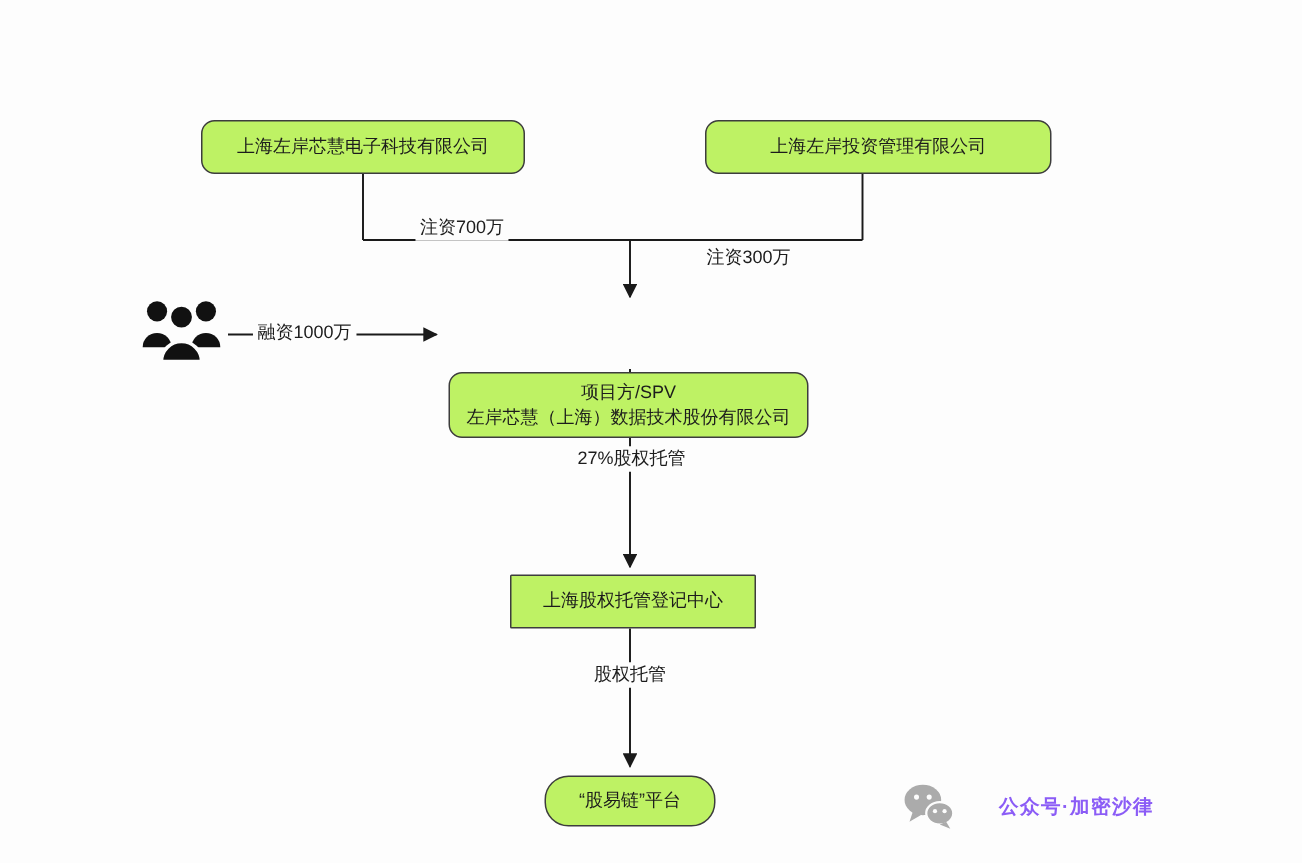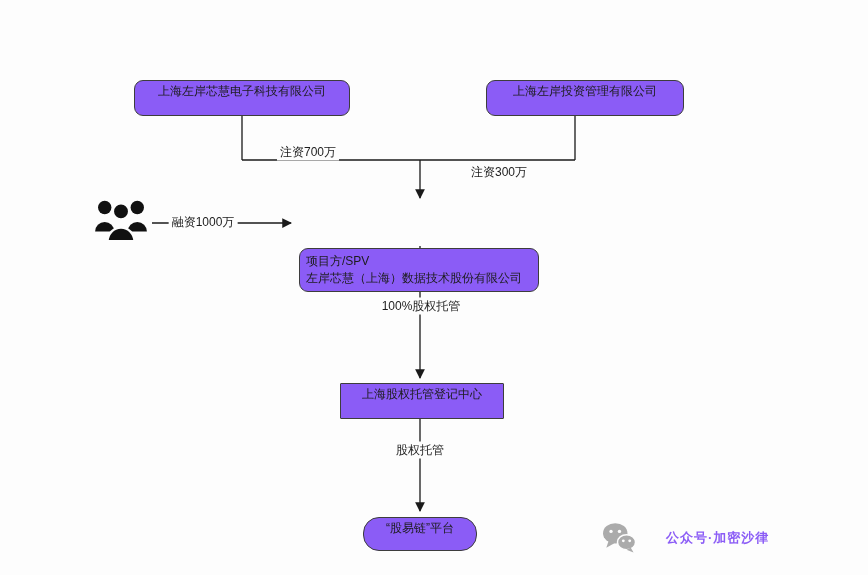--- a/index.html
+++ b/index.html
@@ -14,33 +14,33 @@
   }
   .edges-layer {
     position: absolute;
     inset: 0;
     pointer-events: none;
   }
   .node {
     position: absolute;
     border: 1px solid #3d3d3d;
     border-radius: 9px;
-    background: #8b5cf6;
+    background: #bef264;
     display: flex;
-    align-items: flex-start;
+    align-items: center;
     justify-content: center;
     text-align: center;
     font-size: 12px;
     color: #1c1c1c;
     line-height: 1.45;
     padding: 2px 6px;
   }
   .node.multiline { flex-direction: column; }
   .node-box-left   { left: 134px; top: 80px;  width: 216px; height: 36px; }
-  .node-box-right  { left: 470px; top: 80px;  width: 198px; height: 36px; margin-left: 16px; }
+  .node-box-right  { left: 470px; top: 80px;  width: 231px; height: 36px; }
   .node-box-spv    { left: 299px; top: 204px; width: 240px; height: 44px; margin-top: 44px; }
   .node-box-registry { left: 340px; top: 383px; width: 164px; height: 36px; border-radius: 1px; }
   .node-box-platform { left: 363px; top: 517px; width: 114px; height: 34px; border-radius: 16px; }
   .edge-label {
     position: absolute;
     transform: translate(-50%, -50%);
     background: #fdfdfd;
     font-size: 12px;
     color: #1c1c1c;
     padding: 0 3px;
@@ -124,21 +124,21 @@
     <span>上海股权托管登记中心</span>
   </div>
 
   <div class="node node-box-platform">
     <span>“股易链”平台</span>
   </div>
 
   <div class="edge-label lbl-invest-left">注资700万</div>
   <div class="edge-label lbl-invest-right">注资300万</div>
   <div class="edge-label lbl-financing">融资1000万</div>
-  <div class="edge-label lbl-custody">100%股权托管</div>
+  <div class="edge-label lbl-custody">27%股权托管</div>
   <div class="edge-label lbl-deposit">股权托管</div>
 
   <div class="watermark">
     <svg width="34" height="31" viewBox="0 0 36 33">
       <g fill="#ababab">
         <ellipse cx="14" cy="12" rx="13" ry="10.8"></ellipse>
         <path d="M7,20 L4.5,27.5 L13,22.5 Z"></path>
         <circle cx="9.5" cy="10" r="1.8" fill="#fdfdfd"></circle>
         <circle cx="18.5" cy="10" r="1.8" fill="#fdfdfd"></circle>
         <ellipse cx="26" cy="21.5" rx="9.6" ry="8" stroke="#fdfdfd" stroke-width="1.6"></ellipse>

